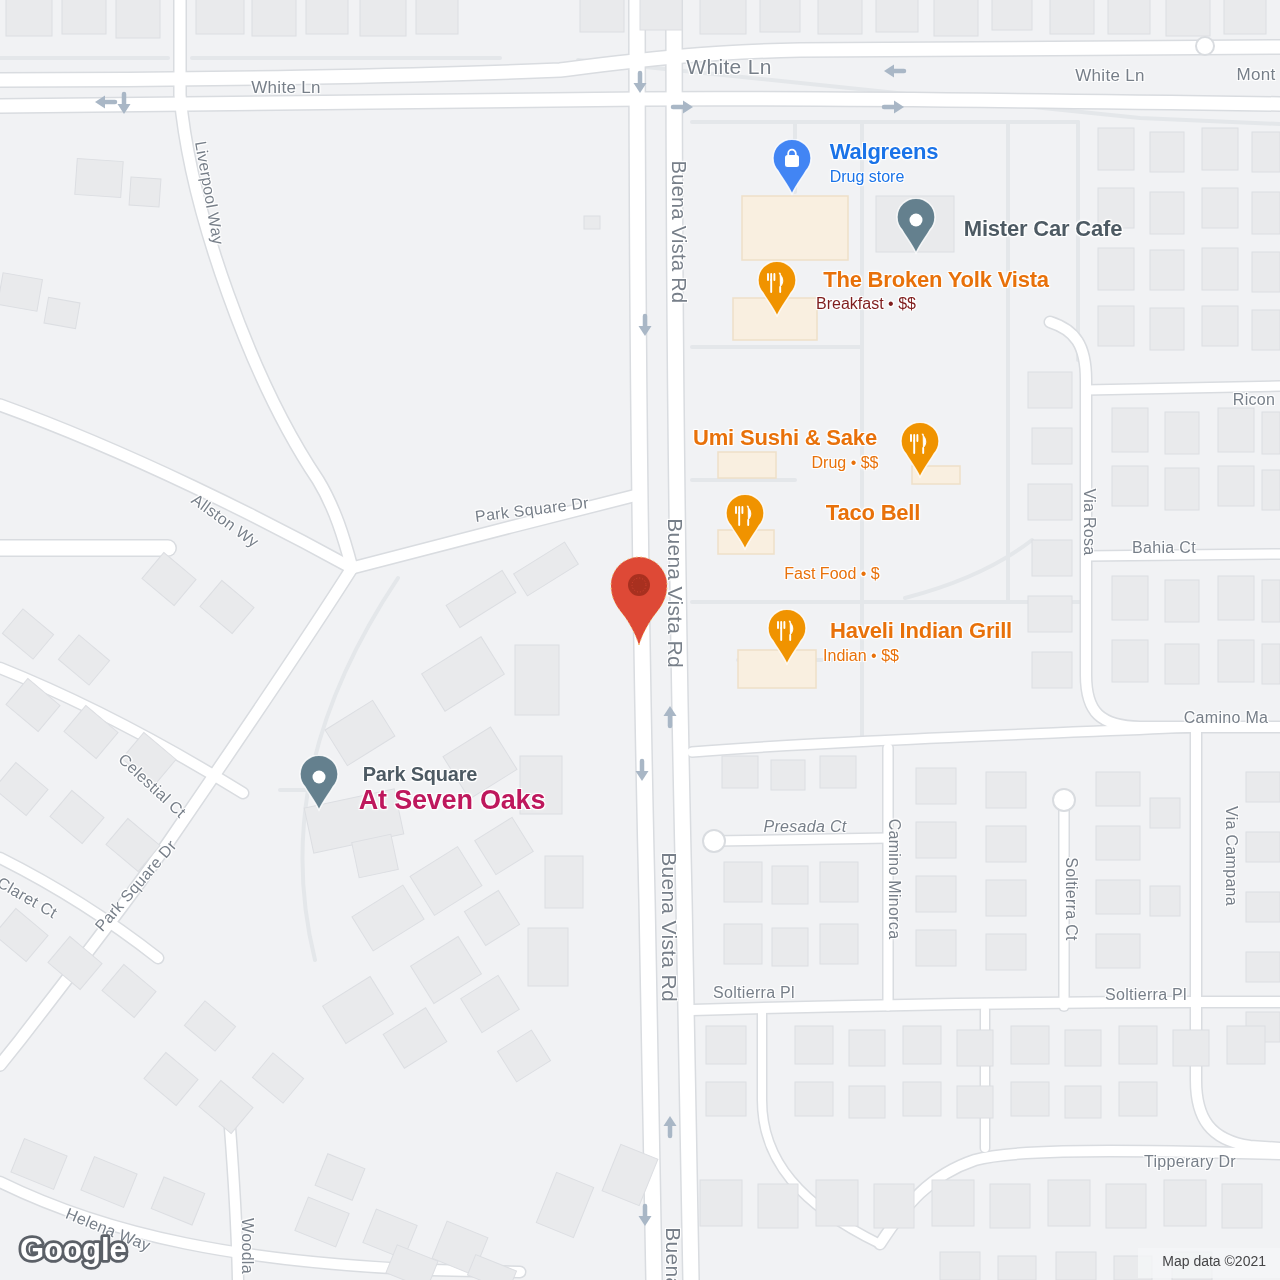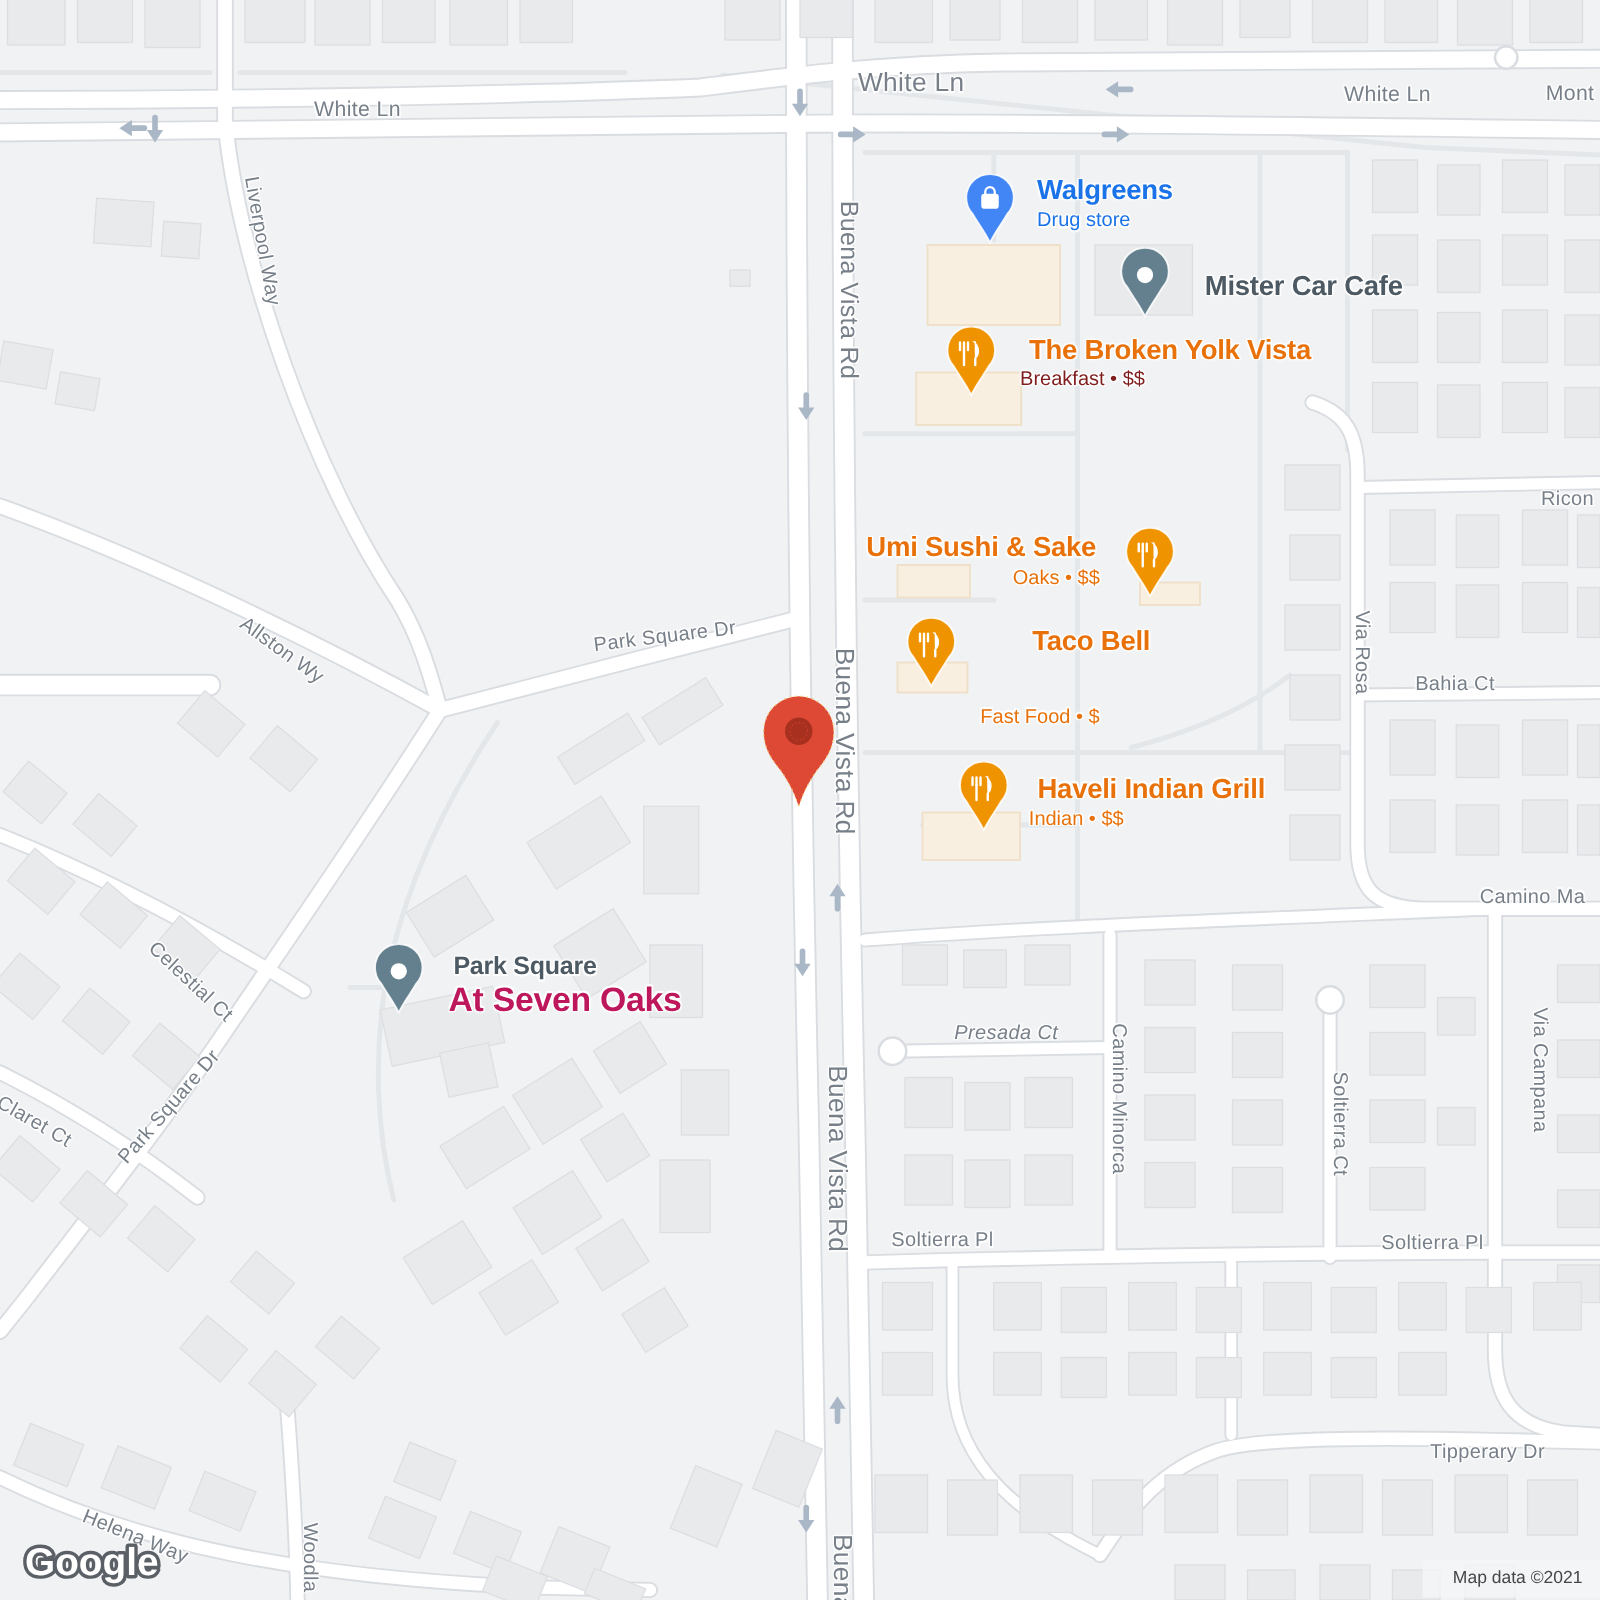--- a/index.html
+++ b/index.html
@@ -369,21 +369,21 @@
       <div class="pin" style="left: 899px; top: 422px;"><svg width="42" height="58" viewBox="-21 -42 42 58">
     <path d="M0,13 C-5,3 -10,-3 -14,-10 A19,19 0 1 1 14,-10 C10,-3 5,3 0,13 Z" fill="#f09300" stroke="rgba(255,255,255,.85)" stroke-width="1.5"></path>
     <g stroke="#fff" stroke-width="1.9" stroke-linecap="round" fill="none">
       <path d="M-9,-29 V-23 M-5.8,-29 V-23 M-2.6,-29 V-23"></path>
       <path d="M-5.8,-23 V-11"></path>
       <path d="M3.2,-16 V-11"></path>
       <path d="M2.2,-29.5 C6.5,-26 7,-20 3.4,-16.5 L3.2,-29.5 Z" fill="#fff" stroke-width="1"></path>
     </g>
         </svg></div>
       <div class="poi-title" style="left: 785px; top: 438px; font-size: 22px; color: rgb(232, 113, 10); transform: translate(-50%, -50%);">Umi Sushi &amp; Sake</div>
-      <div class="poi-sub" style="left: 845px; top: 463px; font-size: 16px; color: rgb(232, 113, 10); transform: translate(-50%, -50%);">Oaks • $$</div>
+      <div class="poi-sub" style="left: 845px; top: 463px; font-size: 16px; color: rgb(232, 113, 10); transform: translate(-50%, -50%);">Drug • $$</div>
       <div class="pin" style="left: 724px; top: 494px;"><svg width="42" height="58" viewBox="-21 -42 42 58">
     <path d="M0,13 C-5,3 -10,-3 -14,-10 A19,19 0 1 1 14,-10 C10,-3 5,3 0,13 Z" fill="#f09300" stroke="rgba(255,255,255,.85)" stroke-width="1.5"></path>
     <g stroke="#fff" stroke-width="1.9" stroke-linecap="round" fill="none">
       <path d="M-9,-29 V-23 M-5.8,-29 V-23 M-2.6,-29 V-23"></path>
       <path d="M-5.8,-23 V-11"></path>
       <path d="M3.2,-16 V-11"></path>
       <path d="M2.2,-29.5 C6.5,-26 7,-20 3.4,-16.5 L3.2,-29.5 Z" fill="#fff" stroke-width="1"></path>
     </g>
         </svg></div>
       <div class="poi-title" style="left: 827px; top: 513px; font-size: 22px; color: rgb(232, 113, 10); transform: translate(-50%, -50%); margin-left: 46px;">Taco Bell</div>

